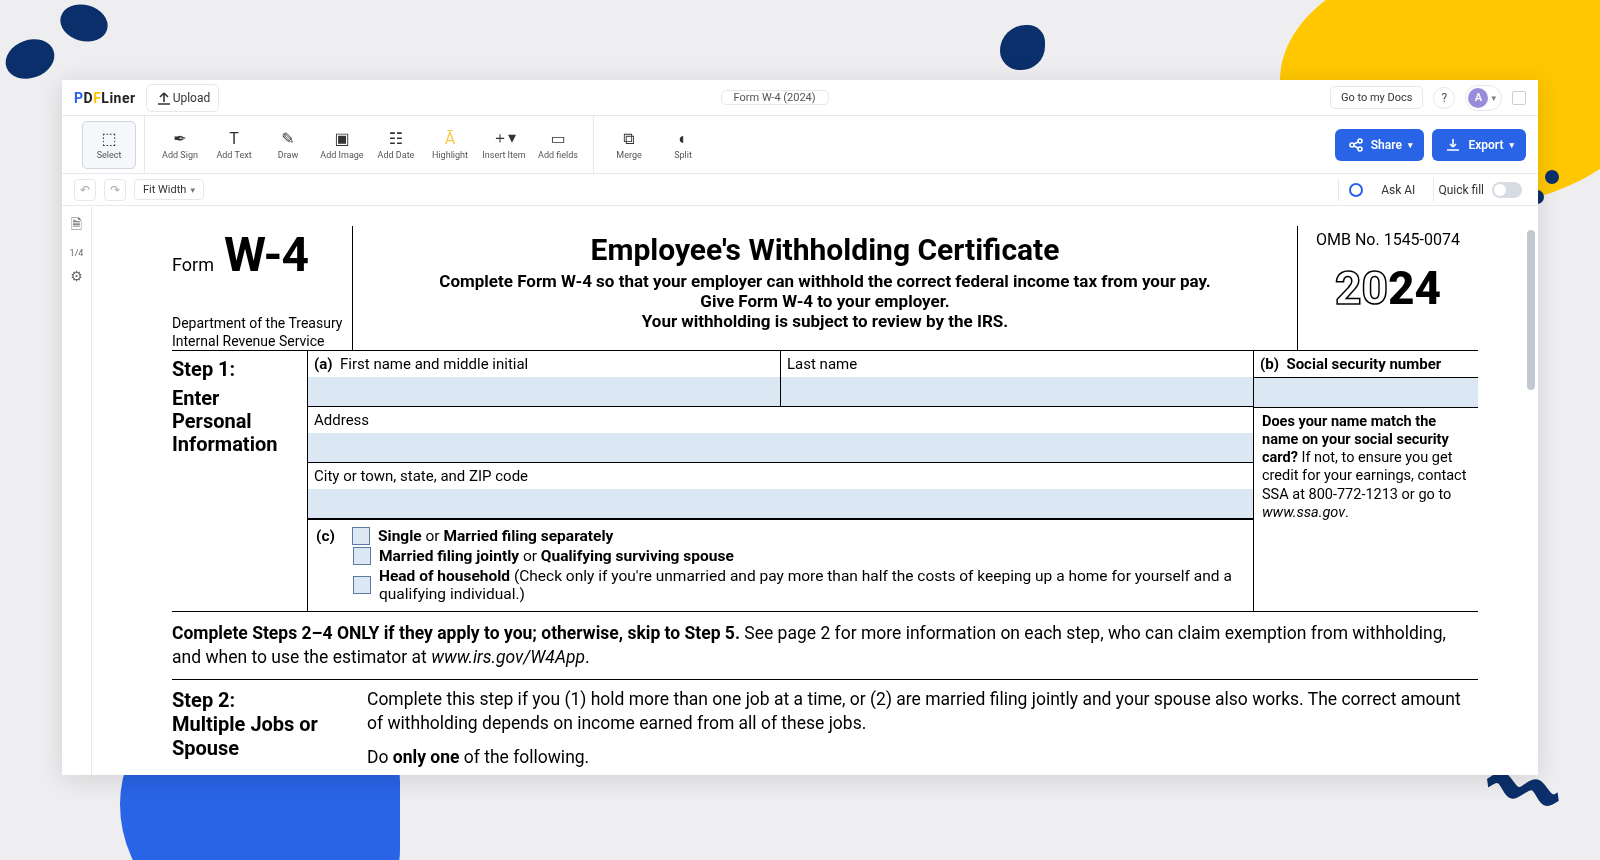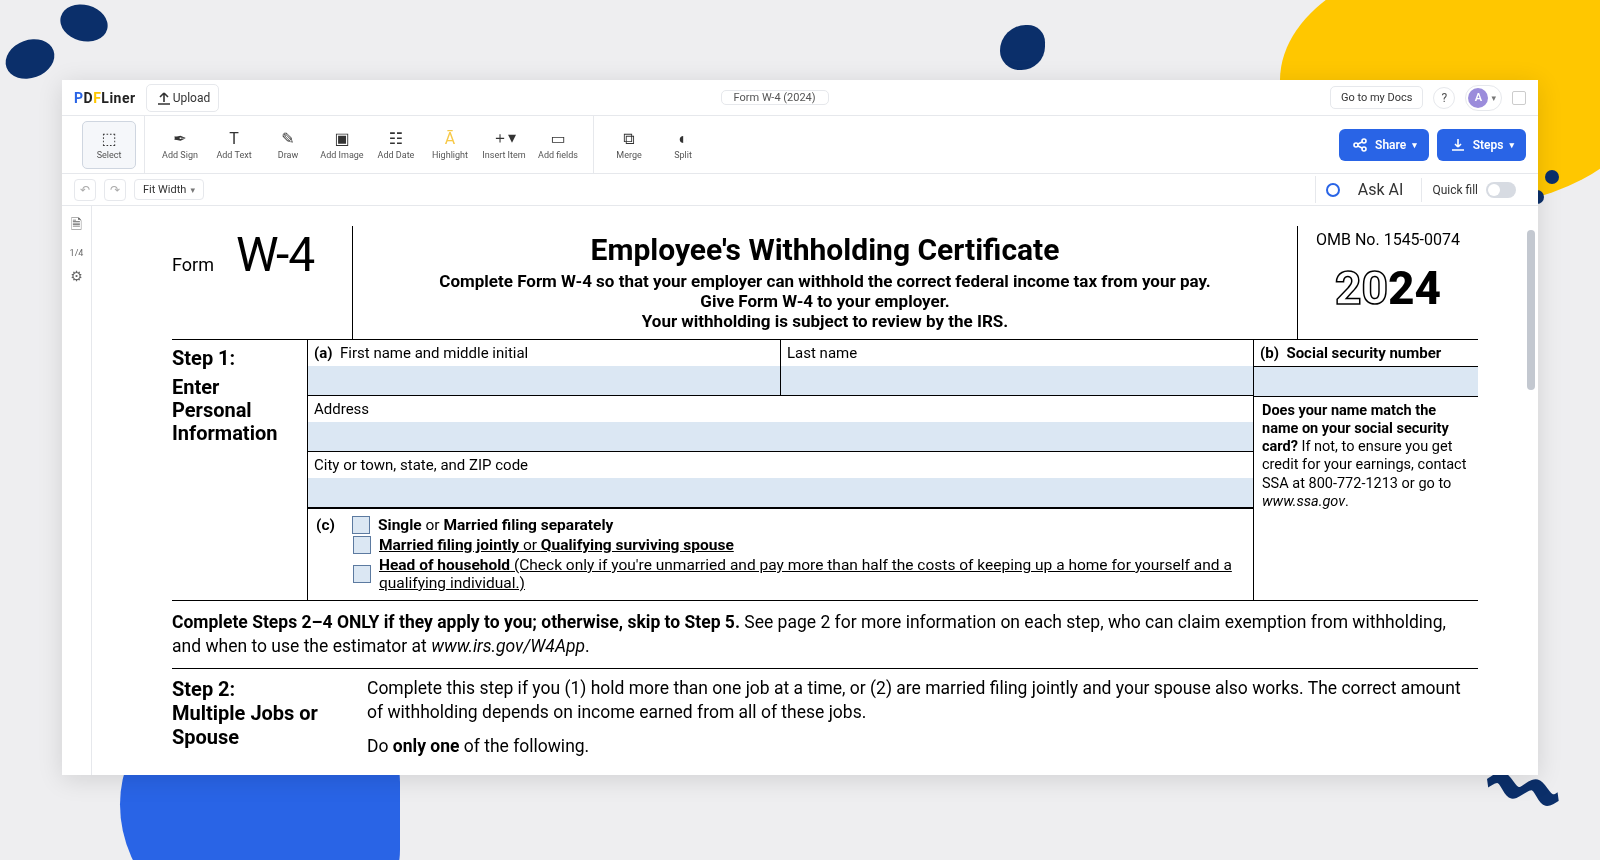--- a/index.html
+++ b/index.html
@@ -46,42 +46,42 @@
 .spacer{flex:1;}
 .btn { display:flex;align-items:center;gap:6px;padding:7px 12px;border-radius:6px;font-size:12px;font-weight:600;cursor:pointer;justify-content:flex-end;}
 .btn.share{background:#2964E6;color:#fff;}
 .btn.export{background:#2964E6;color:#fff;margin-left:8px;}
 .btn .chev{color:#fff;}
 
 
 .secondbar { height:32px; border-bottom:1px solid #E6E8EC; display:flex; align-items:center; padding:0 12px; gap:8px;}
 .histbtn{width:22px;height:22px;border:1px solid #E6E8EC;border-radius:4px;display:flex;align-items:center;justify-content:center;font-size:12px;color:#aaa;cursor:pointer;}
 .fitwidth{font-size:11px;color:#333;border:1px solid #E6E8EC;border-radius:4px;padding:3px 8px;cursor:pointer;display:flex;align-items:center;gap:4px;}
-.askai{font-size:16px;color:#333;display:flex;align-items:center;gap:18px;padding:4px 10px;border-left:1px solid #E6E8EC;cursor:pointer;justify-content:center;}
+.askai{font-size:12px;color:#333;display:flex;align-items:center;gap:18px;padding:4px 10px;border-left:1px solid #E6E8EC;cursor:pointer;justify-content:center;}
 .askai .dot{width:14px;height:14px;border-radius:50%;border:2px solid #2964E6;}
-.quickfill{font-size:12px;color:#333;display:flex;align-items:center;gap:8px;padding:4px 10px;border-left:1px solid #E6E8EC;}
+.quickfill{font-size:12px;color:#333;display:flex;align-items:center;gap:8px;padding:4px 4px;border-left:1px solid #E6E8EC;}
 .toggle{width:30px;height:16px;background:#d7dbe2;border-radius:8px;position:relative;cursor:pointer;}
 .toggle::after{content:"";position:absolute;width:12px;height:12px;background:#fff;border-radius:50%;top:2px;left:2px;}
 
 
 .main { flex:1; display:flex; min-height:0;}
 .leftcol{width:30px;border-right:1px solid #E6E8EC;display:flex;flex-direction:column;align-items:center;padding-top:8px;gap:10px;}
 .leftcol .pg{font-size:9px;color:#666;}
 .leftcol .pgic{font-size:14px;color:#666;cursor:pointer;}
 .leftcol .gear{font-size:14px;color:#666;cursor:pointer;}
 .canvas{flex:1;overflow:hidden;position:relative;background:#fff;}
 .scroll{position:absolute;right:2px;top:4px;bottom:4px;width:10px;}
 .scroll-thumb{position:absolute;top:20px;width:8px;height:160px;background:#c3c8d0;border-radius:4px;left:1px;cursor:pointer;}
 
 
 .doc{padding:20px 60px 0 80px;font-family:Arial,Helvetica,sans-serif;color:#000;}
 .doc-head{display:flex;border-bottom:1.5px solid #000;}
 .dh-left{width:180px;padding-right:8px;}
 .dh-left .formlabel{font-size:18px;}
-.dh-left .w4{font-size:48px;font-weight:400;letter-spacing:-1px;display:inline-block;margin-left:18px;}
+.dh-left .w4{font-size:48px;font-weight:700;letter-spacing:-1px;display:inline-block;margin-left:6px;}
 .dh-left .dept{font-size:14px;margin-top:32px;line-height:1.25;}
 .dh-mid{flex:1;border-left:1.5px solid #000;border-right:1.5px solid #000;text-align:center;padding:6px 14px 8px;}
 .dh-mid h1{font-size:30px;font-weight:700;margin-bottom:4px;}
 .dh-mid .l1{font-size:17px;font-weight:700;}
 .dh-mid .l2{font-size:17px;font-weight:700;}
 .dh-mid .l3{font-size:17px;font-weight:700;}
 .dh-right{width:180px;text-align:center;padding:4px 8px;}
 .dh-right .omb{font-size:16px;}
 .dh-right .year{font-size:46px;font-weight:800;margin-top:12px;}
 .dh-right .year .y20{color:#fff;-webkit-text-stroke:1.5px #000;}
@@ -105,21 +105,21 @@
 .s1r-txt{padding:5px 8px;font-size:14.5px;line-height:1.25;}
 .s1r-txt b{font-weight:700;}
 .s1r-txt i{font-style:italic;}
 
 
 .rowc{border-top:1.5px solid #000;padding:5px 8px 6px;}
 .rowc .crow{display:flex;align-items:center;gap:8px;font-size:15.5px;margin:2px 0 2px 0;}
 .rowc .crow.first{margin-left:0;}
 .rowc .clabel{font-weight:700;width:28px;}
 .ck{width:18px;height:18px;background:#DBE7F3;border:1px solid #5c7aa0;cursor:pointer;flex-shrink:0;}
-.rowc .crow:not(.first){margin-left:37px;text-decoration:underline;}
+.rowc .crow:not(.first){margin-left:37px;}
 
 
 .between{padding:10px 0;font-size:17.5px;line-height:1.35;border-bottom:1.5px solid #000;}
 .between b{font-weight:700;}
 .between i{font-style:italic;}
 
 
 .step2{display:flex;padding-top:8px;}
 .s2-left{width:195px;}
 .s2-left .st{font-size:20px;font-weight:700;}
@@ -221,21 +221,21 @@
           <circle cx="13" cy="13" r="2"></circle>
           <path d="M7 8l4-2M7 10l4 2"></path>
         </svg>
       <span>Share</span>
         <span class="chev">▾</span>
     </div>
     <div class="btn export">
       <svg class="ic-svg" style="stroke:#fff">
           <path d="M9 3v8m0 0l-3-3m3 3l3-3M3 14h12"></path>
         </svg>
-      <span>Steps</span>
+      <span>Export</span>
         <span class="chev">▾</span>
     </div>
   </div>
 
   <div class="secondbar">
     <div class="histbtn">↶</div>
     <div class="histbtn">↷</div>
     <div class="fitwidth">
         <span>Fit Width</span>
         <span class="chev">▾</span>
@@ -261,20 +261,22 @@
       <div class="scroll">
           <div class="scroll-thumb"></div>
         </div>
 
       <div class="doc">
 
         <div class="doc-head">
           <div class="dh-left">
             <span class="formlabel">Form</span>
             <span class="w4">W-4</span>
+            <div class="dept" style="white-space:pre-line">Department of the Treasury
+Internal Revenue Service</div>
           </div>
           <div class="dh-mid">
             <h1>Employee's Withholding Certificate</h1>
             <div class="l1">Complete Form W-4 so that your employer can withhold the correct federal income tax from your pay.</div>
             <div class="l2">Give Form W-4 to your employer.</div>
             <div class="l3">Your withholding is subject to review by the IRS.</div>
           </div>
           <div class="dh-right">
             <div class="omb">OMB No. 1545-0074</div>
             <div class="year"><span class="y20">20</span><span>24</span></div>

